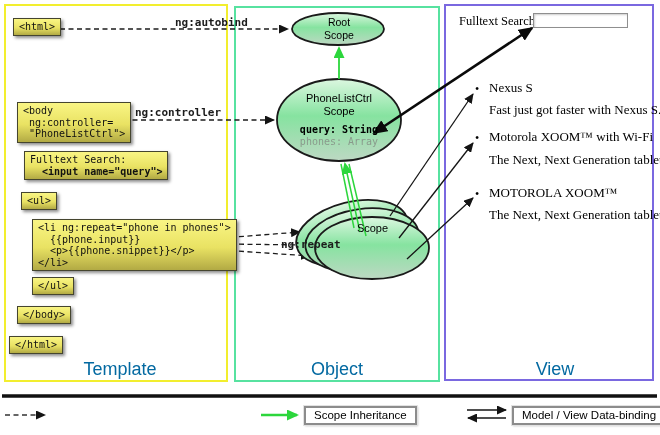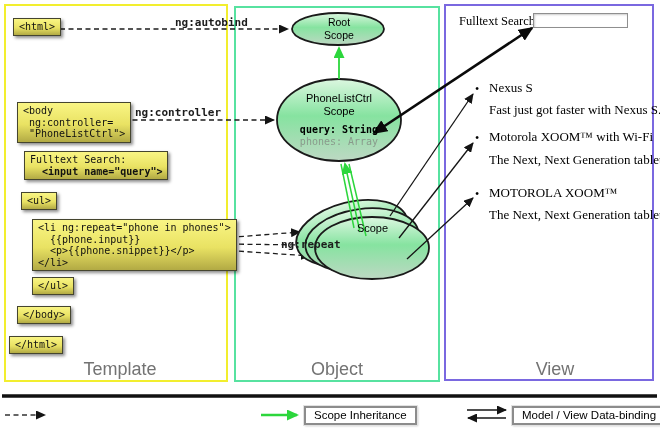--- a/index.html
+++ b/index.html
@@ -6,21 +6,21 @@
   html,body { background:#fff; }
   #canvas {
     position:relative; width:660px; height:435px; overflow:hidden;
     background:#fff; font-family:"Liberation Sans", sans-serif;
   }
   .col { position:absolute; background:#fff; }
   #col-template { left:4px; top:4px; width:224px; height:378px; border:2px solid #f2ee2e; }
   #col-model    { left:234px; top:6px; width:206px; height:376px; border:2px solid #57e2a0; }
   #col-view     { left:444px; top:4px; width:210px; height:377px; border:2px solid #7a68e0; }
   .col-label {
-    position:absolute; text-align:center; font-size:18px; color:#737373;
+    position:absolute; text-align:center; font-size:18px; color:#0369a1;
     font-family:"Liberation Sans", sans-serif;
   }
   #lbl-template { left:55px;  top:359px; width:130px; }
   #lbl-model    { left:287px; top:359px; width:100px; }
   #lbl-view     { left:505px; top:359px; width:100px; }
 
   .codebox {
     position:absolute; z-index:3;
     background:linear-gradient(180deg,#f9f584 0%,#e9e263 55%,#b2aa44 100%);
     border:1px solid #45452f;

